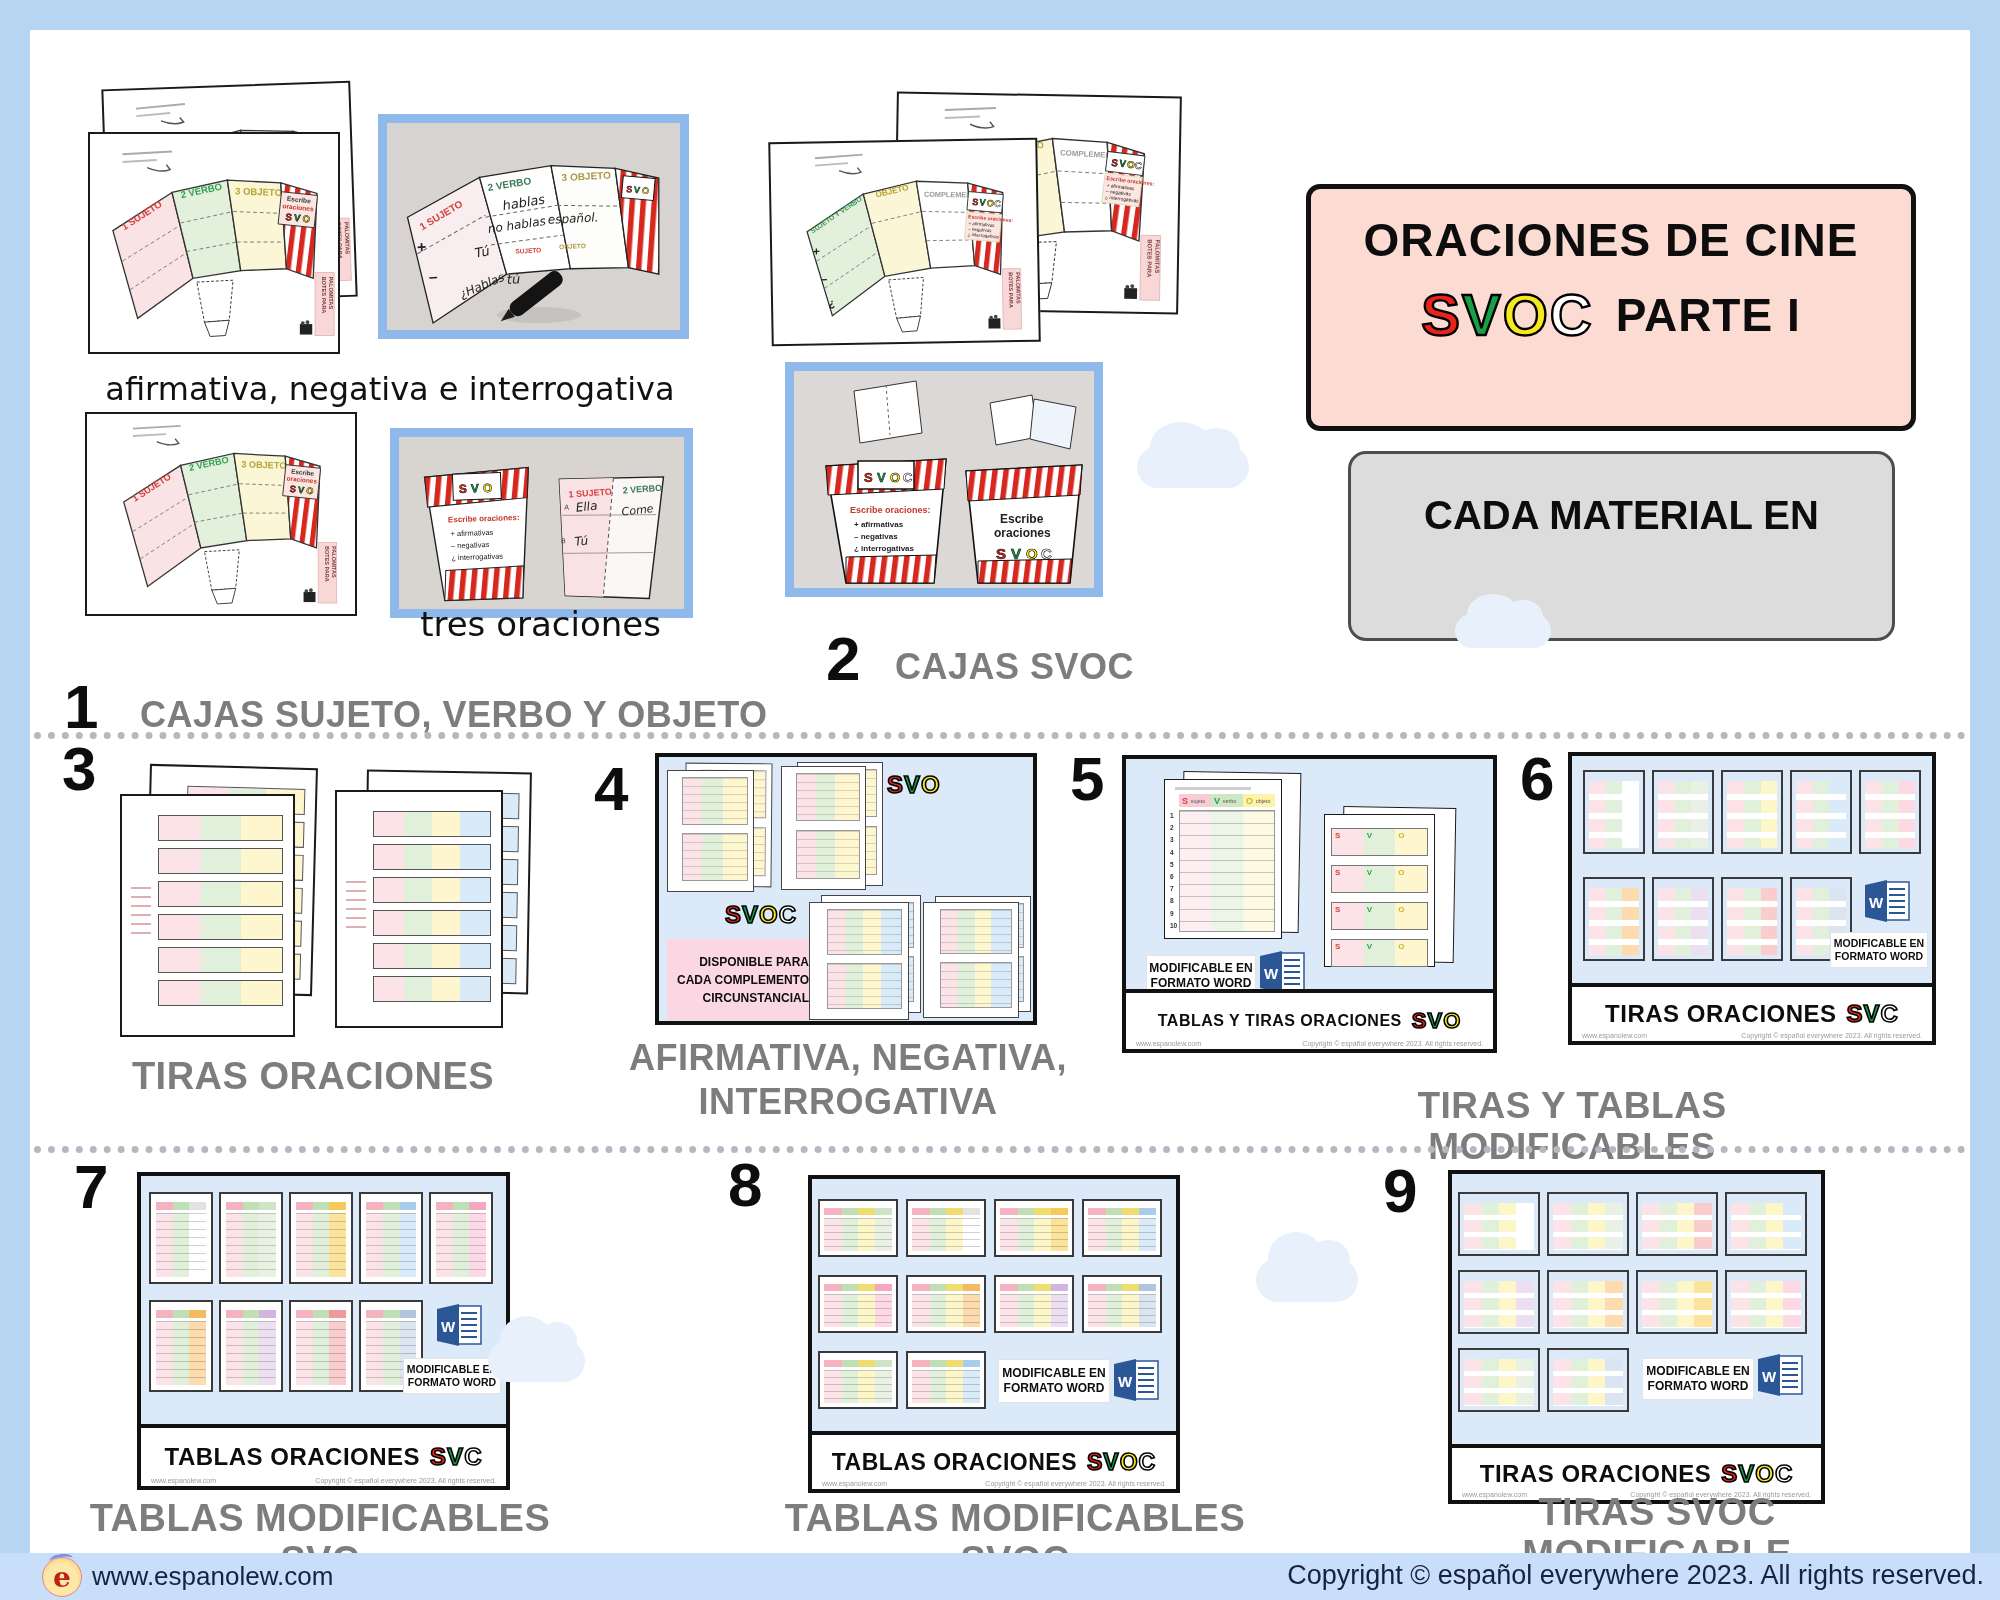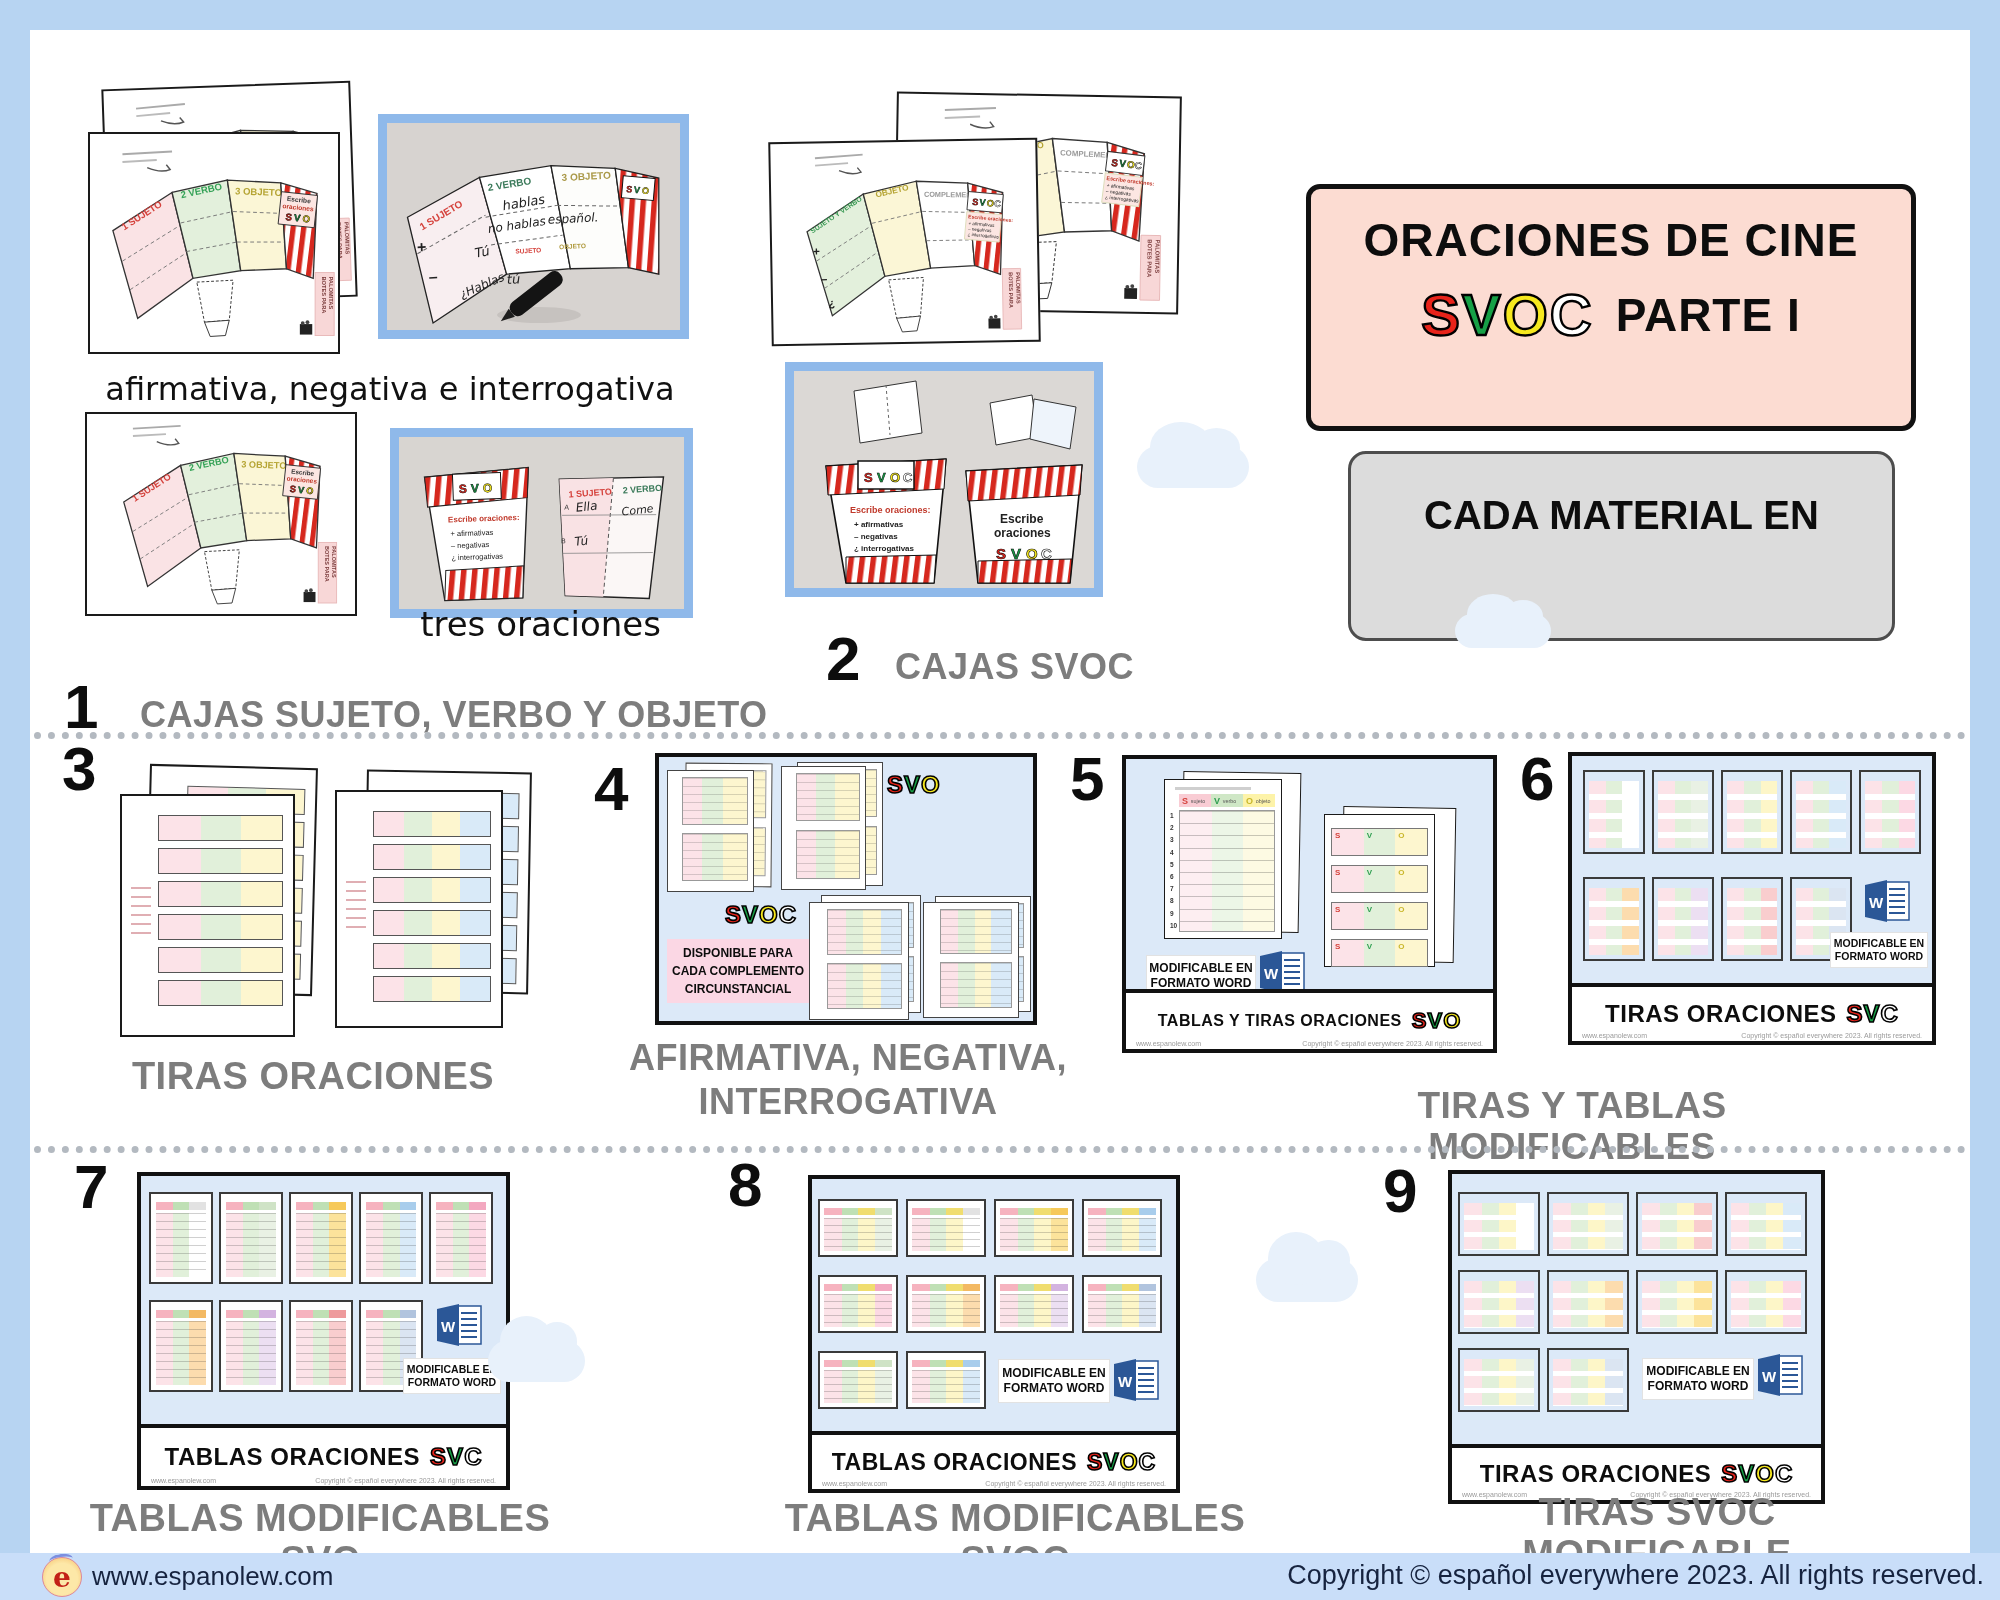--- a/index.html
+++ b/index.html
@@ -414,21 +414,21 @@
     <div class="sheet4" style="left:26px;top:6px;width:85px;height:122px;transform:rotate(.5deg);"></div>
     <div class="sheet4" style="left:8px;top:13px;width:85px;height:120px;"></div>
     <div class="sheet4" style="left:138px;top:5px;width:84px;height:122px;"></div>
     <div class="sheet4" style="left:122px;top:9px;width:83px;height:122px;"></div>
     <div class="abs" style="left:228px;top:14px;font-size:24px;">
       <span class="Lm Ls">S</span><span class="Lm Lv">V</span><span class="Lm Lo">O</span>
     </div>
     <div class="abs" style="left:66px;top:144px;font-size:24px;">
       <span class="Lm Ls">S</span><span class="Lm Lv">V</span><span class="Lm Lo">O</span><span class="Lm Lc">C</span>
     </div>
-    <div class="note" style="left:8px;top:182px;width:142px;height:64px;font-size:12px;">
+    <div class="note" style="left:8px;top:182px;width:142px;height:81px;font-size:12px;text-align:right;">
       <span>DISPONIBLE PARA</span>
       <span>CADA COMPLEMENTO</span>
       <span>CIRCUNSTANCIAL</span>
     </div>
     <div class="sheet4 b4" style="left:162px;top:138px;width:98px;height:116px;"></div>
     <div class="sheet4 b4" style="left:150px;top:145px;width:98px;height:116px;"></div>
     <div class="sheet4 b4" style="left:276px;top:139px;width:94px;height:114px;"></div>
     <div class="sheet4 b4" style="left:264px;top:145px;width:94px;height:114px;"></div>
   </div>
   <div class="cap" style="left:628px;top:1082px;width:440px;font-size:36px;">INTERROGATIVA</div>

